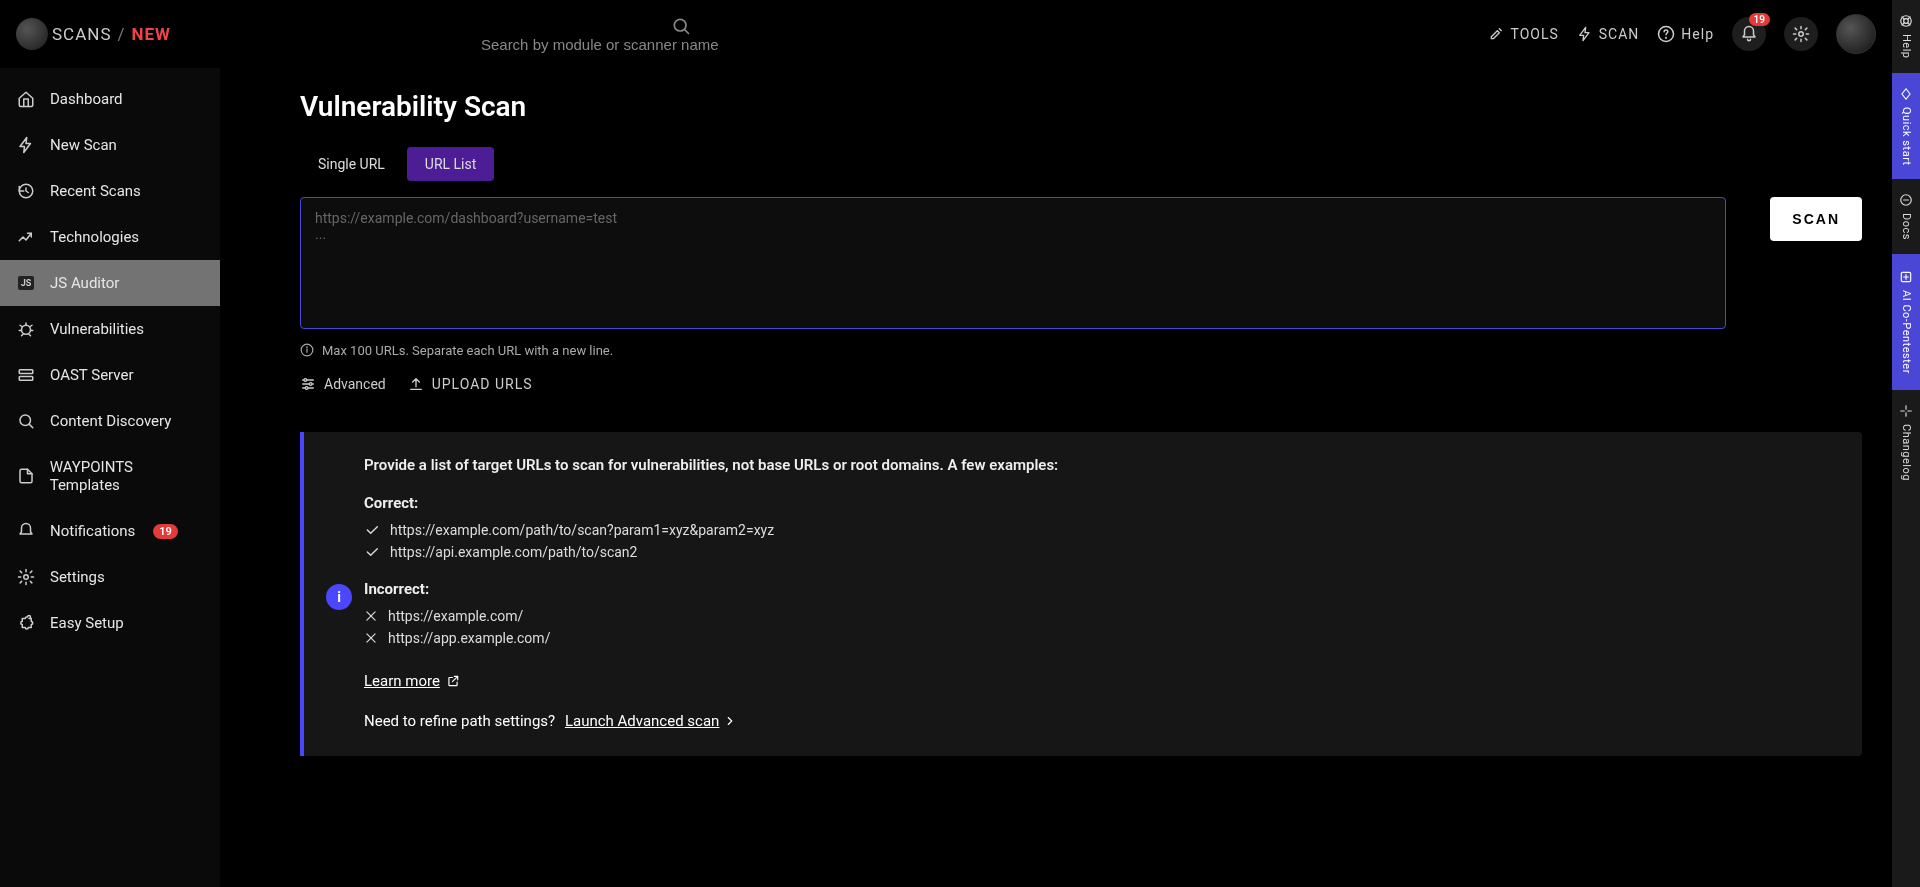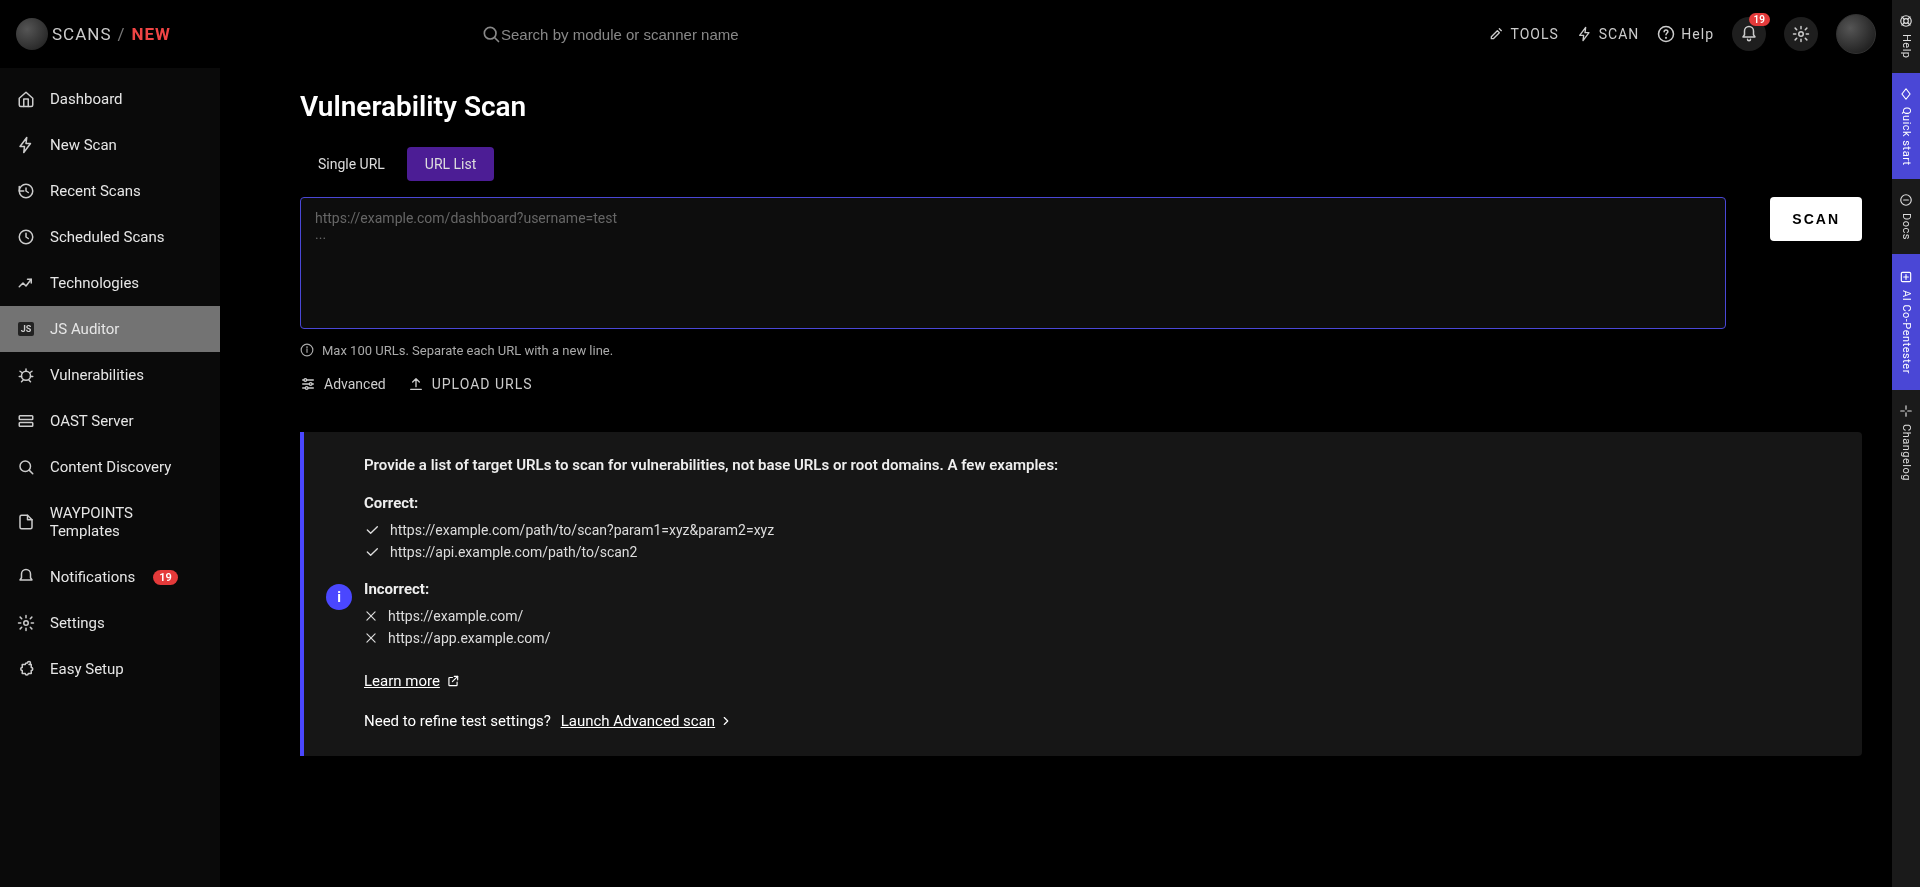--- a/index.html
+++ b/index.html
@@ -6,21 +6,21 @@
 body { font-family:-apple-system,BlinkMacSystemFont,"Segoe UI",Roboto,sans-serif; background:#000; color:#fff; width:1920px; height:887px; overflow:hidden; }
 
 .topbar { position:absolute; top:0; left:0; right:28px; height:68px; display:flex; align-items:center; padding:0 16px; }
 .logo-wrap { display:flex; align-items:center; }
 .logo-img { width:32px; height:32px; border-radius:50%; background:radial-gradient(circle at 35% 35%,#555,#1a1a1a); }
 .breadcrumb { font-size:17px; letter-spacing:1px; display:flex; gap:6px; margin-left:4px;}
 .breadcrumb .crumb1 { color:#ccc; font-weight:400; }
 .breadcrumb .sep { color:#777; }
 .breadcrumb .crumb2 { color:#ef4444; font-weight:700; }
 
-.search-wrap { margin-left:310px; display:flex; color:#888; }
+.search-wrap { margin-left:310px; display:flex; align-items:center; color:#888;flex-direction:column; }
 .search-wrap input { background:transparent; border:none; color:#fff; font-size:15px; width:400px; outline:none; }
 .search-wrap input::placeholder { color:#888; }
 
 .topbar-right { margin-left:auto; display:flex; align-items:center; gap:18px; }
 .top-link { display:flex; align-items:center; gap:6px; color:#ccc; font-size:14px; letter-spacing:1px; cursor:pointer; }
 .icon-btn { width:34px; height:34px; border-radius:50%; background:#1e1e1e; display:flex; align-items:center; justify-content:center; color:#ccc; cursor:pointer; position:relative; }
 .avatar { width:40px; height:40px; border-radius:50%; background:radial-gradient(circle at 35% 35%,#555,#111); border:1px solid #333; }
 .badge { position:absolute; top:-4px; right:-4px; background:#e43a3a; color:#fff; font-size:10px; border-radius:8px; padding:1px 5px; font-weight:600; }
 
 .sidebar { position:absolute; top:68px; left:0; width:220px; bottom:0; background:#0a0a0a; padding-top:8px; }
@@ -148,29 +148,20 @@
           <path d="M3 12a9 9 0 109-9 9 9 0 00-9 9z"></path>
           <path d="M3 6v6h6"></path>
           <path d="M12 8v4l3 2"></path>
         </svg>
       </span>
     <span>Recent Scans</span>
   </div>
   <div class="side-item">
     <span class="icon">
         <svg viewBox="0 0 24 24" width="18" height="18">
-          <circle cx="12" cy="12" r="9"></circle>
-          <path d="M12 7v5l3 2"></path>
-        </svg>
-      </span>
-    <span>Scheduled Scans</span>
-  </div>
-  <div class="side-item">
-    <span class="icon">
-        <svg viewBox="0 0 24 24" width="18" height="18">
           <path d="M3 17l5-5 4 4 7-9"></path>
           <path d="M14 7h5v5"></path>
         </svg>
       </span>
     <span>Technologies</span>
   </div>
   <div class="side-item active">
     <span class="icon">
         <span class="js-badge">JS</span>
       </span>
@@ -321,21 +312,21 @@
     <a class="learn-link">
       <span>Learn more</span>
       <svg viewBox="0 0 24 24" width="14" height="14">
           <path d="M14 4h6v6"></path>
           <path d="M20 4l-9 9"></path>
           <path d="M19 14v5a1 1 0 01-1 1H6a1 1 0 01-1-1V7a1 1 0 011-1h5"></path>
         </svg>
     </a>
 
     <div class="adv-row">
-      <span>Need to refine test settings?</span>
+      <span>Need to refine path settings?</span>
       <a class="launch">
         <span>Launch Advanced scan</span>
         <svg viewBox="0 0 24 24" width="14" height="14">
             <path d="M9 6l6 6-6 6"></path>
           </svg>
       </a>
     </div>
   </div>
 </div>
 

